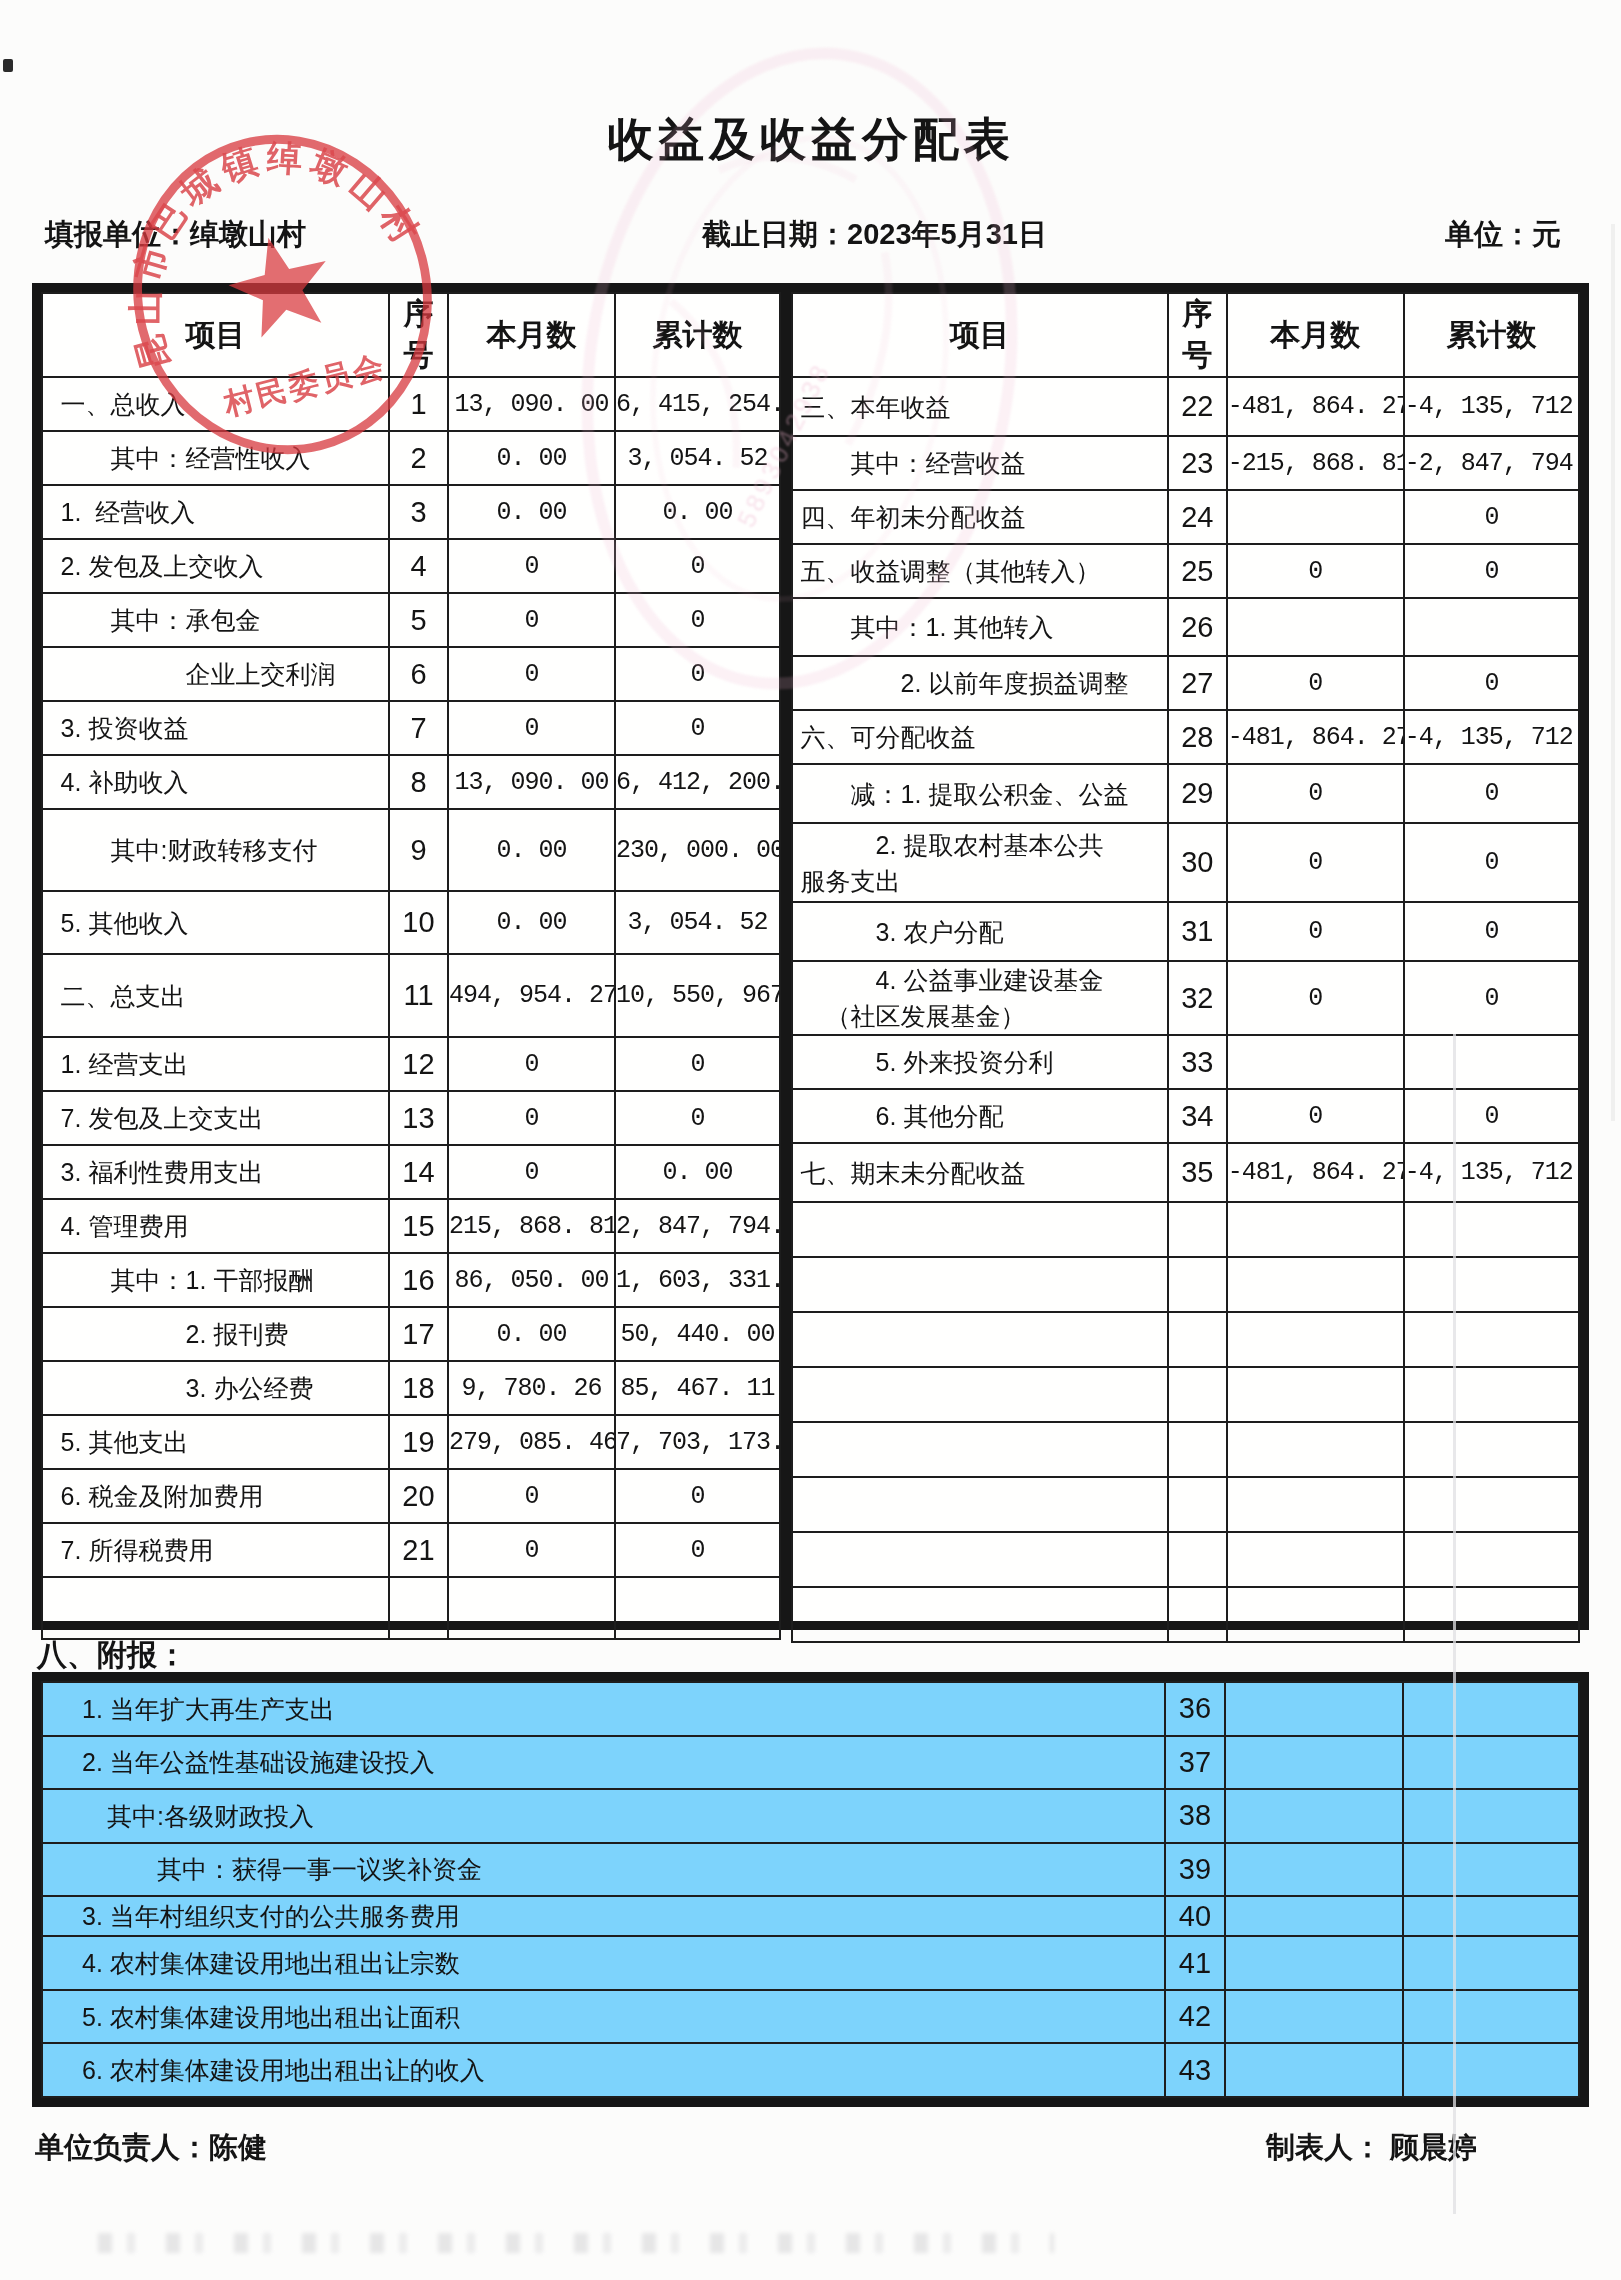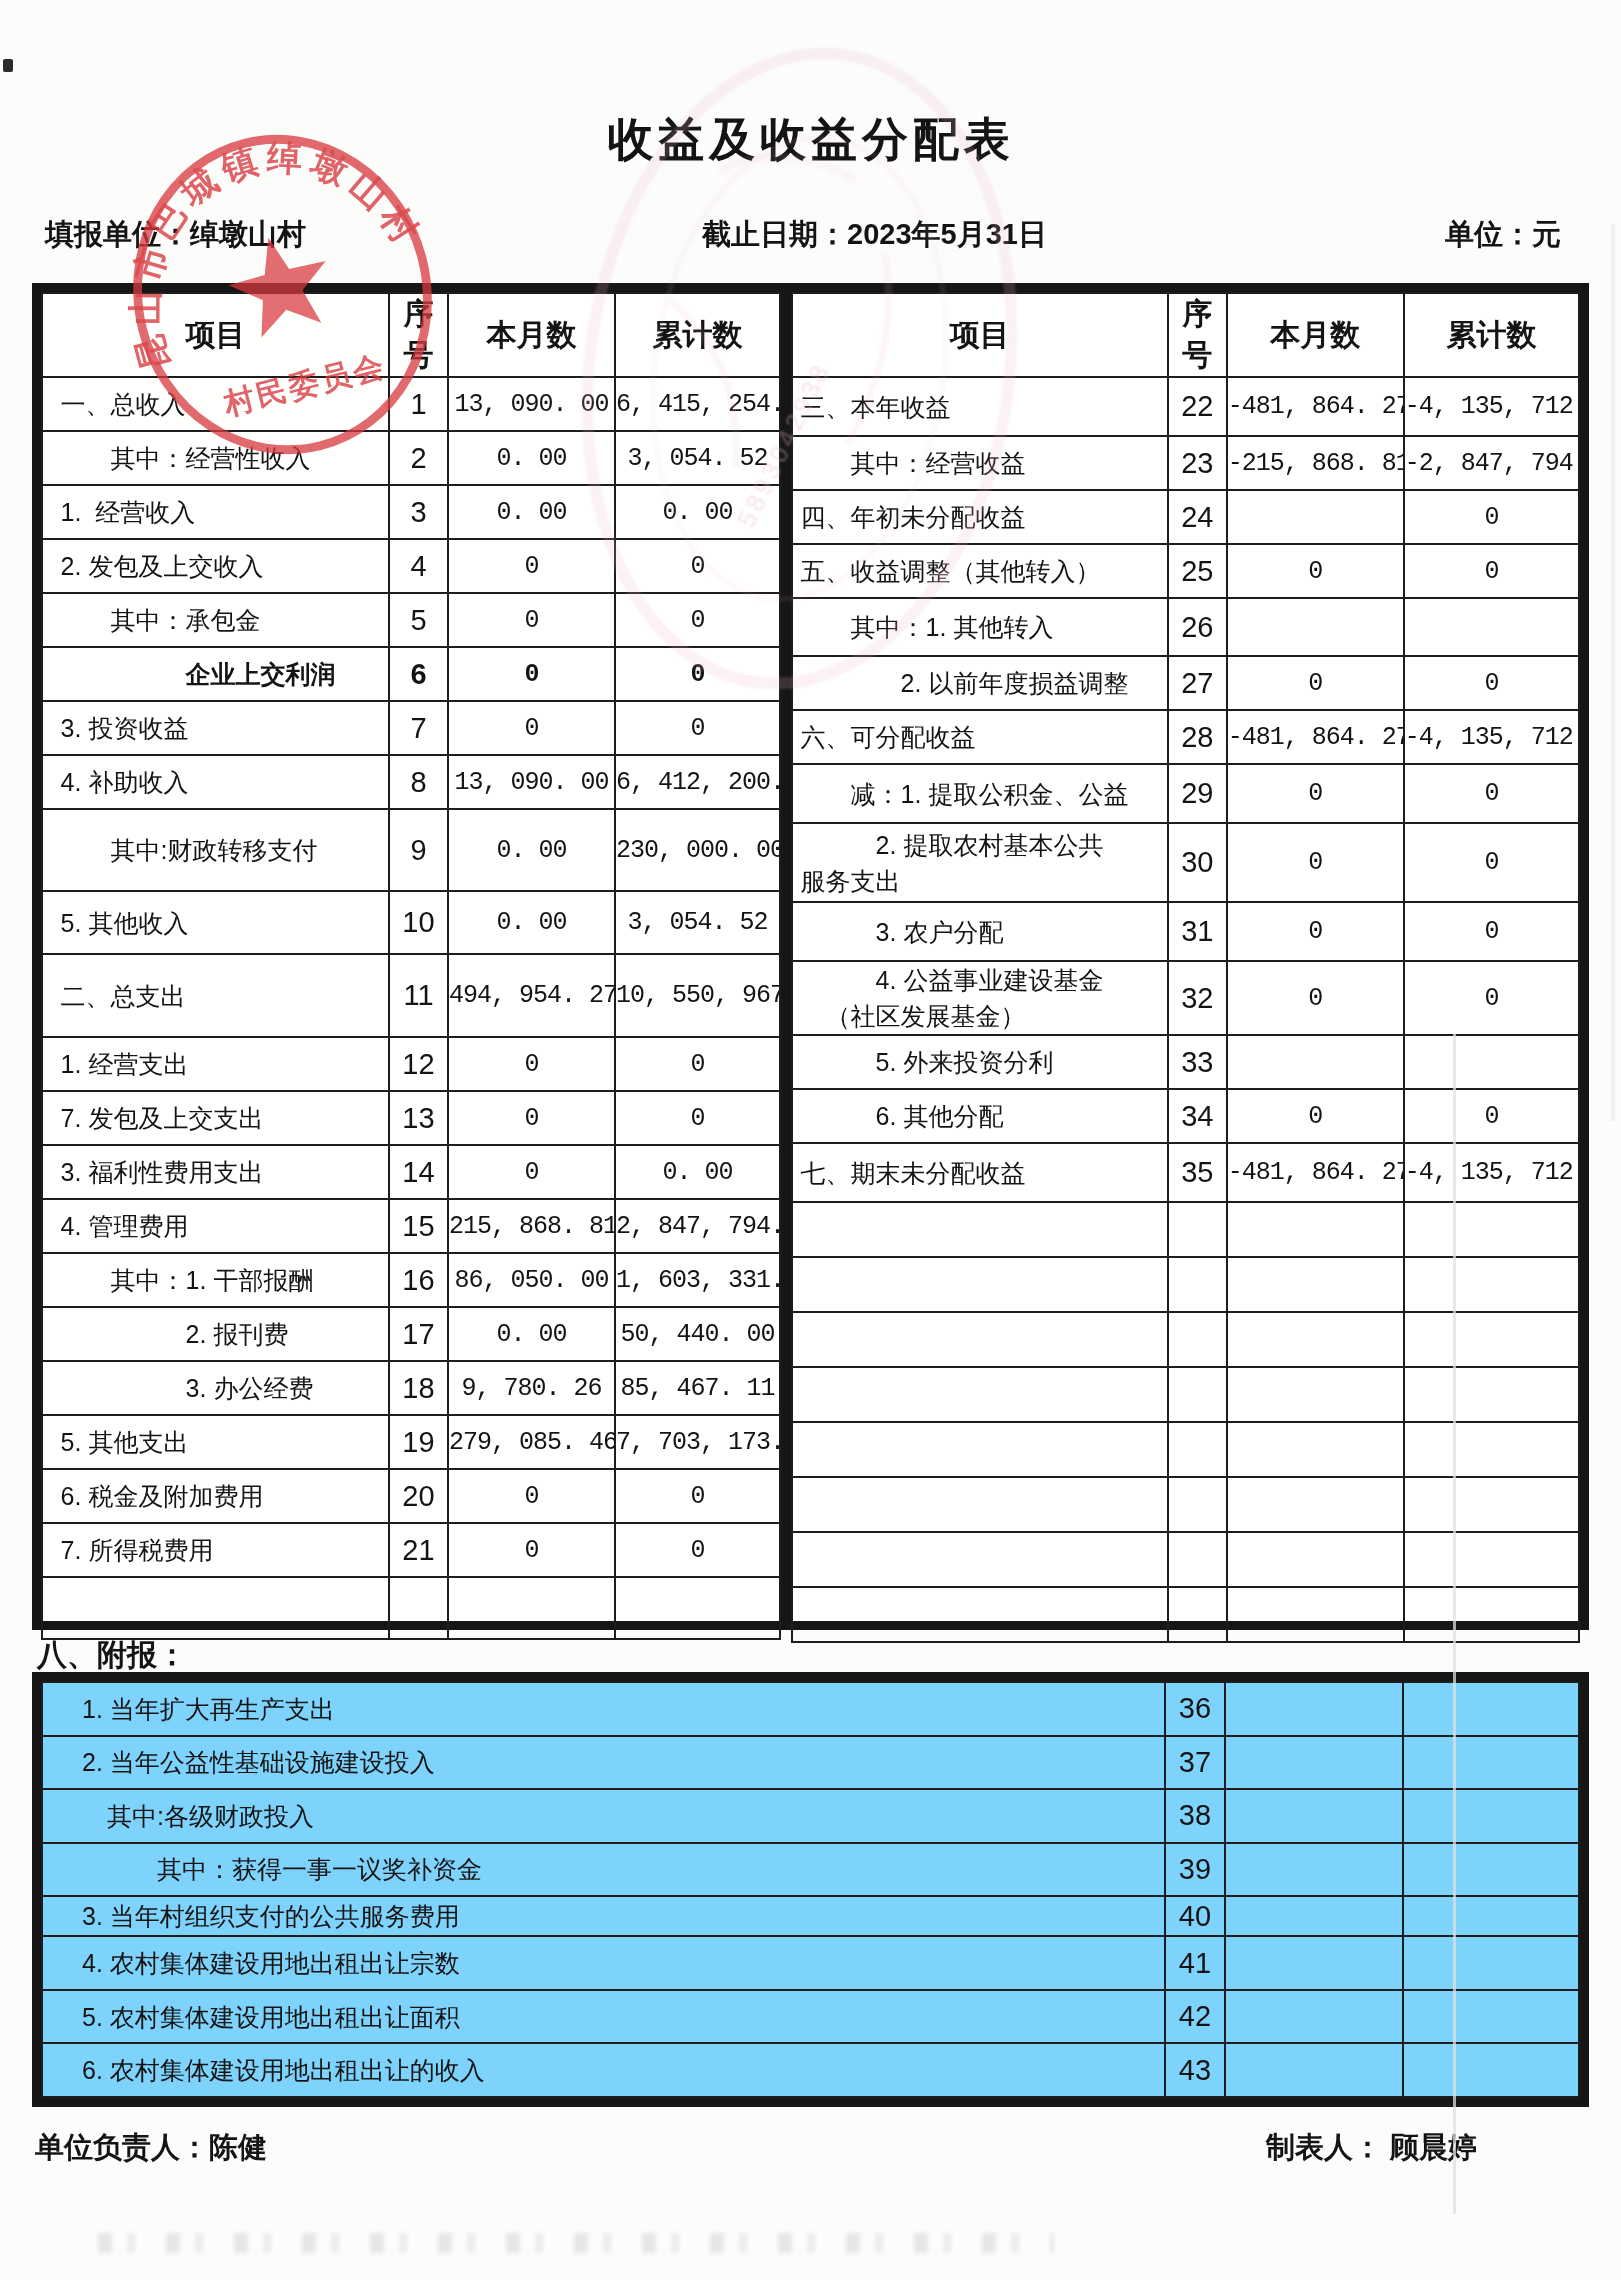--- a/index.html
+++ b/index.html
@@ -103,21 +103,21 @@
               <td class="no">4</td>
               <td class="num">0</td>
               <td class="num">0</td>
             </tr>
             <tr style="height: 54px;">
               <td class="lbl">　　其中：承包金</td>
               <td class="no">5</td>
               <td class="num">0</td>
               <td class="num">0</td>
             </tr>
-            <tr style="height: 54px; font-weight: bold;">
+            <tr style="height: 54px;">
               <td class="lbl">　　　　　企业上交利润</td>
               <td class="no">6</td>
               <td class="num">0</td>
               <td class="num">0</td>
             </tr>
             <tr style="height: 54px;">
               <td class="lbl">3. 投资收益</td>
               <td class="no">7</td>
               <td class="num">0</td>
               <td class="num">0</td>

